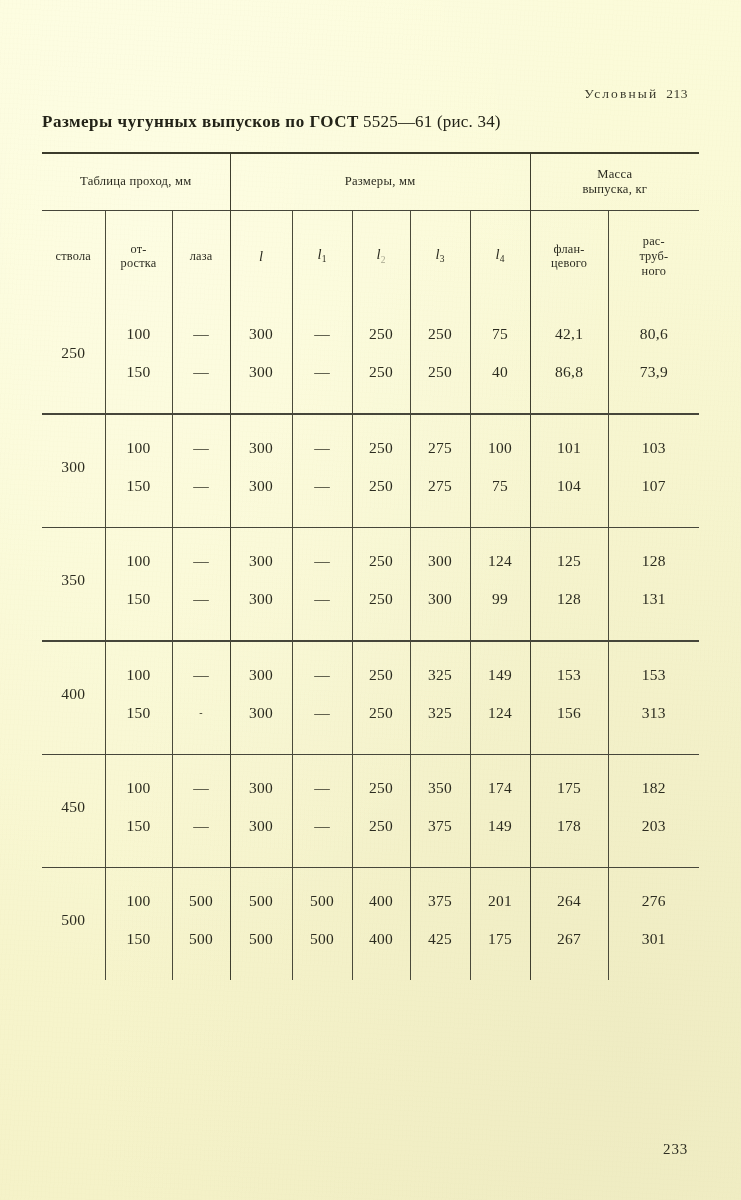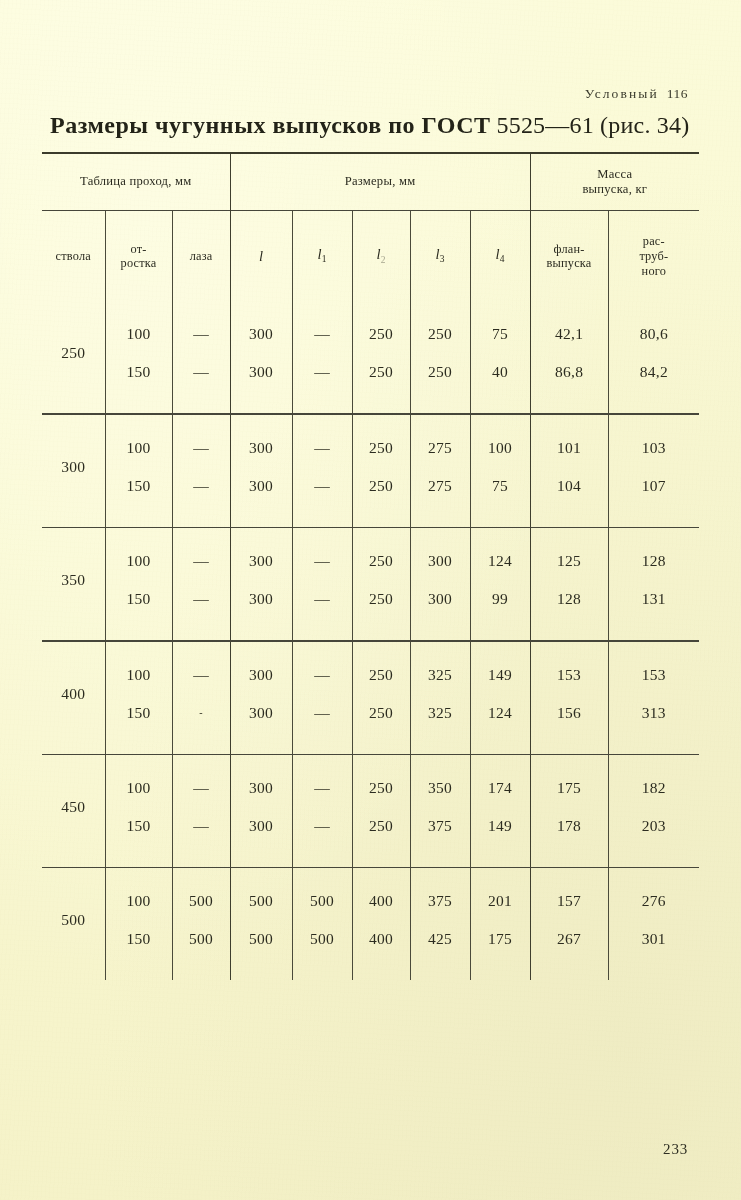--- a/index.html
+++ b/index.html
@@ -44,24 +44,23 @@
     white-space: nowrap;
   }
   .table-label .num {
     letter-spacing: 0.5px;
     margin-left: 8px;
   }
   .title {
     position: absolute;
     top: 112px;
     left: 42px;
-    font-size: 24px;
+    font-size: 17px;
     color: #232318;
     white-space: nowrap;
-    margin-left: 8px;
   }
   .title .bold {
     font-weight: bold;
     letter-spacing: 0.5px;
   }
   .title .reg {
     font-weight: normal;
     letter-spacing: 0.2px;
   }
 
@@ -158,21 +157,21 @@
     color: #2e2e22;
   }
 </style>
 </head>
 <body>
 
 <div class="page"></div>
 <div class="grain"></div>
 
 <div class="table-label">
-  <span>Условный</span><span class="num">116</span>
+  <span>Условный</span><span class="num">213</span>
 </div>
 
 <div class="title">
   <span class="bold">Размеры чугунных выпусков по ГОСТ</span>
   <span class="reg">5525—61 (рис. 34)</span>
 </div>
 
 <div class="tbl">
   <div class="rule-top"></div>
   <table>
@@ -225,21 +224,21 @@
           <span class="ital">l</span><span class="sub faded">2</span>
         </th>
         <th class="hsub vsep">
           <span class="ital">l</span><span class="sub">3</span>
         </th>
         <th class="hsub vsep">
           <span class="ital">l</span><span class="sub">4</span>
         </th>
         <th class="hsub vsep-major">
           <span>флан-</span><br>
-          <span>выпуска</span>
+          <span>цевого</span>
         </th>
         <th class="hsub vsep">
           <span>рас-</span><br>
           <span>труб-</span><br>
           <span>ного</span>
         </th>
       </tr>
     </thead>
     <tbody id="tbody">
         <tr>
@@ -268,21 +267,21 @@
         </tr>
         <tr>
           <td class="dcell vsep">150</td>
           <td class="dcell vsep dash">—</td>
           <td class="dcell vsep-major">300</td>
           <td class="dcell vsep dash">—</td>
           <td class="dcell vsep">250</td>
           <td class="dcell vsep">250</td>
           <td class="dcell vsep">40</td>
           <td class="dcell vsep-major">86,8</td>
-          <td class="dcell vsep">84,2</td>
+          <td class="dcell vsep">73,9</td>
         </tr>
         <tr>
           <td style="height:22px"></td>
           <td class="vsep" style="height:22px"></td>
           <td class="vsep" style="height:22px"></td>
           <td class="vsep-major" style="height:22px"></td>
           <td class="vsep" style="height:22px"></td>
           <td class="vsep" style="height:22px"></td>
           <td class="vsep" style="height:22px"></td>
           <td class="vsep" style="height:22px"></td>
@@ -516,21 +515,21 @@
         </tr>
         <tr>
           <td class="dcell" rowspan="2">500</td>
           <td class="dcell vsep">100</td>
           <td class="dcell vsep">500</td>
           <td class="dcell vsep-major">500</td>
           <td class="dcell vsep">500</td>
           <td class="dcell vsep">400</td>
           <td class="dcell vsep">375</td>
           <td class="dcell vsep">201</td>
-          <td class="dcell vsep-major">157</td>
+          <td class="dcell vsep-major">264</td>
           <td class="dcell vsep">276</td>
         </tr>
         <tr>
           <td class="dcell vsep">150</td>
           <td class="dcell vsep">500</td>
           <td class="dcell vsep-major">500</td>
           <td class="dcell vsep">500</td>
           <td class="dcell vsep">400</td>
           <td class="dcell vsep">425</td>
           <td class="dcell vsep">175</td>

